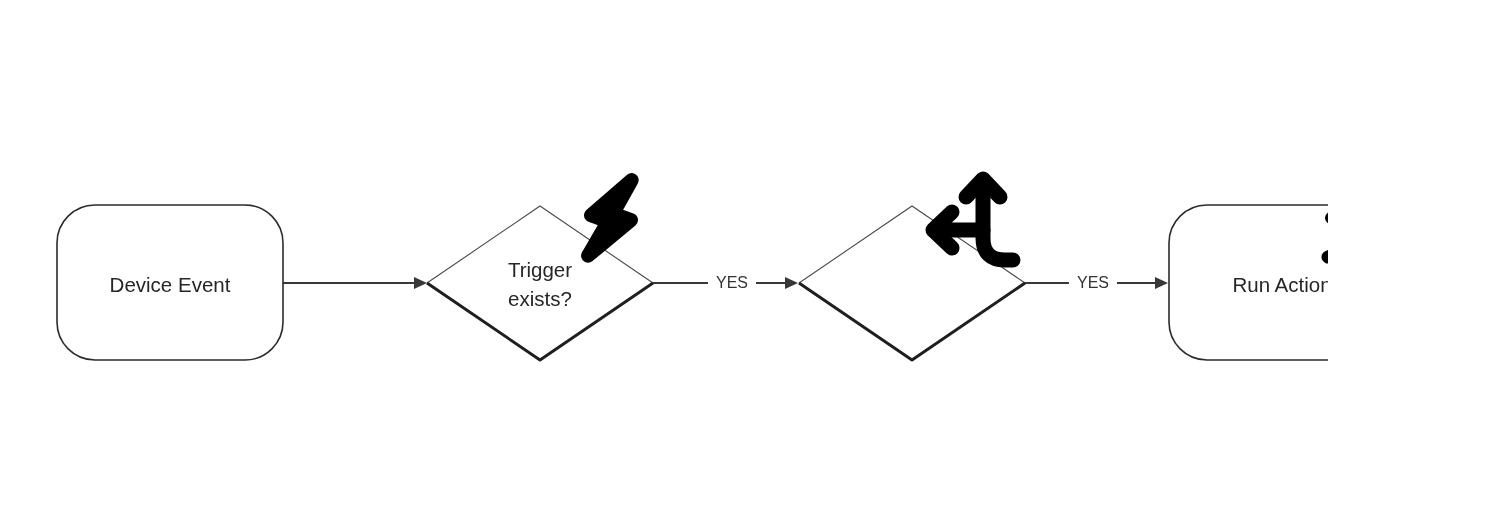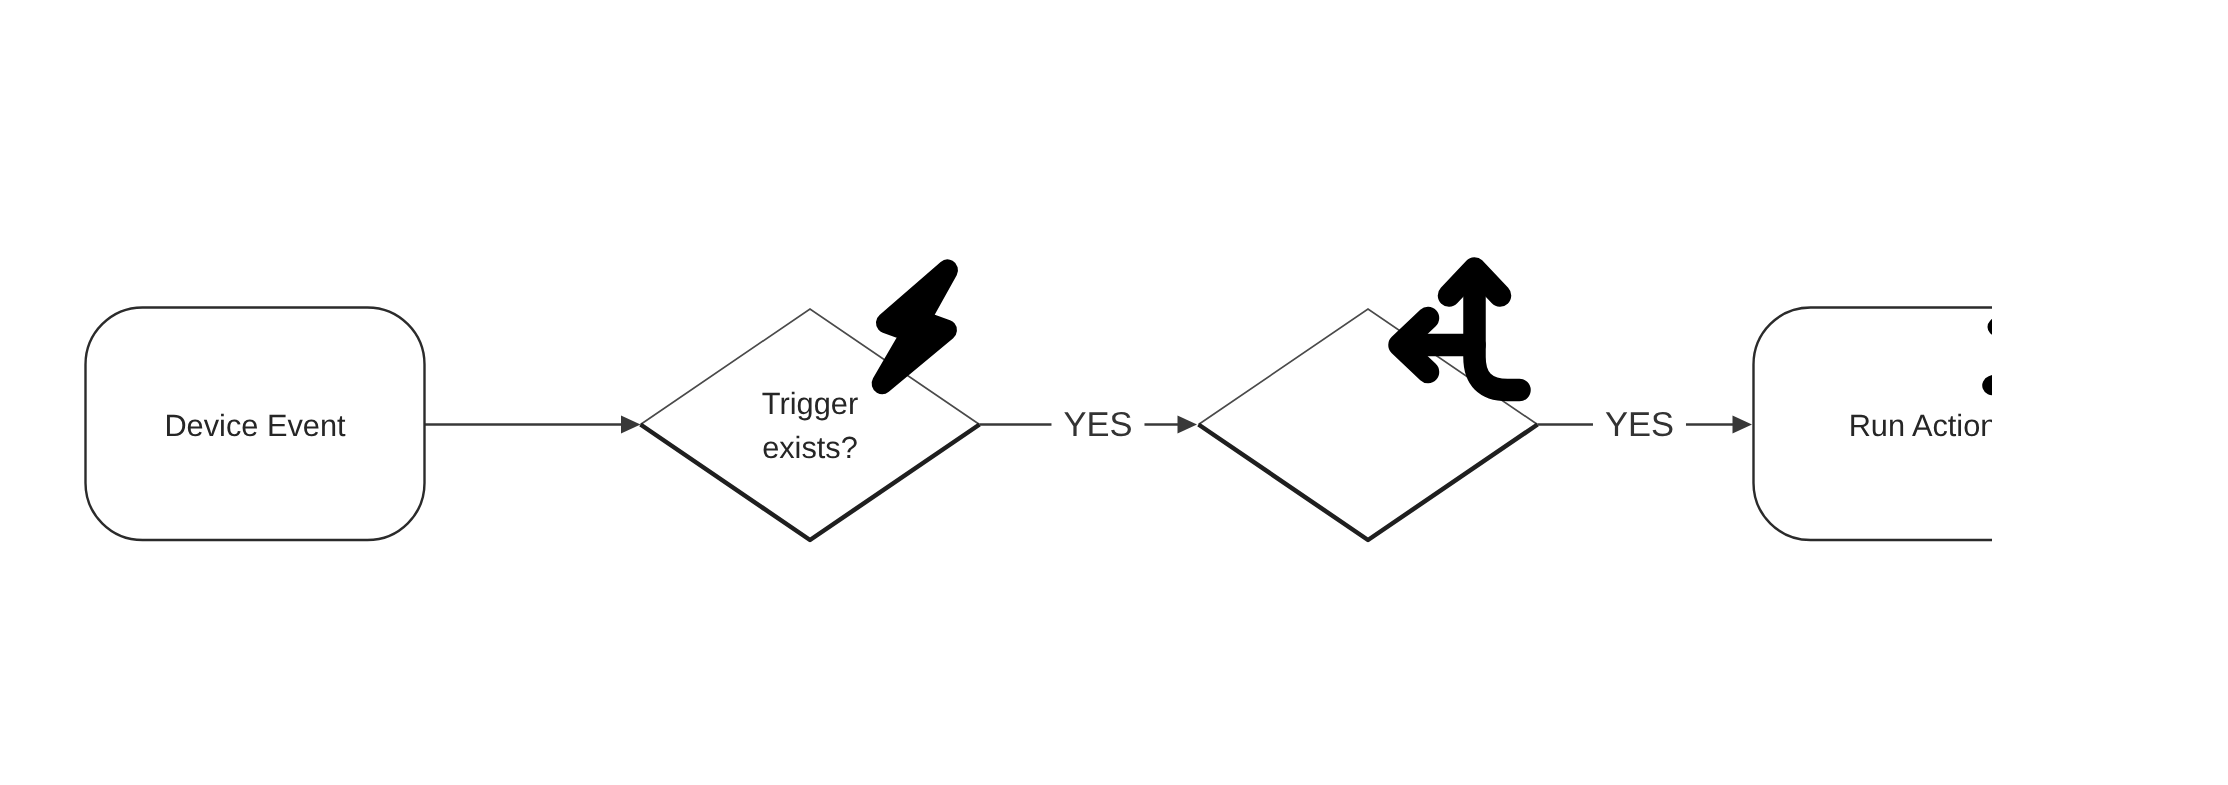--- a/index.html
+++ b/index.html
@@ -59,21 +59,21 @@
     transform: translate(-50%, -50%);
     font-size: 20.5px;
     line-height: 29px;
     color: #262626;
     text-align: center;
     white-space: nowrap;
   }
   .edge-label {
     position: absolute;
     transform: translate(-50%, -50%);
-    font-size: 23px;
+    font-size: 16px;
     color: #333333;
     background: #ffffff;
     padding: 0 8px;
     white-space: nowrap;
   }
 </style>
 </head>
 <body>
 
 <div class="canvas">

